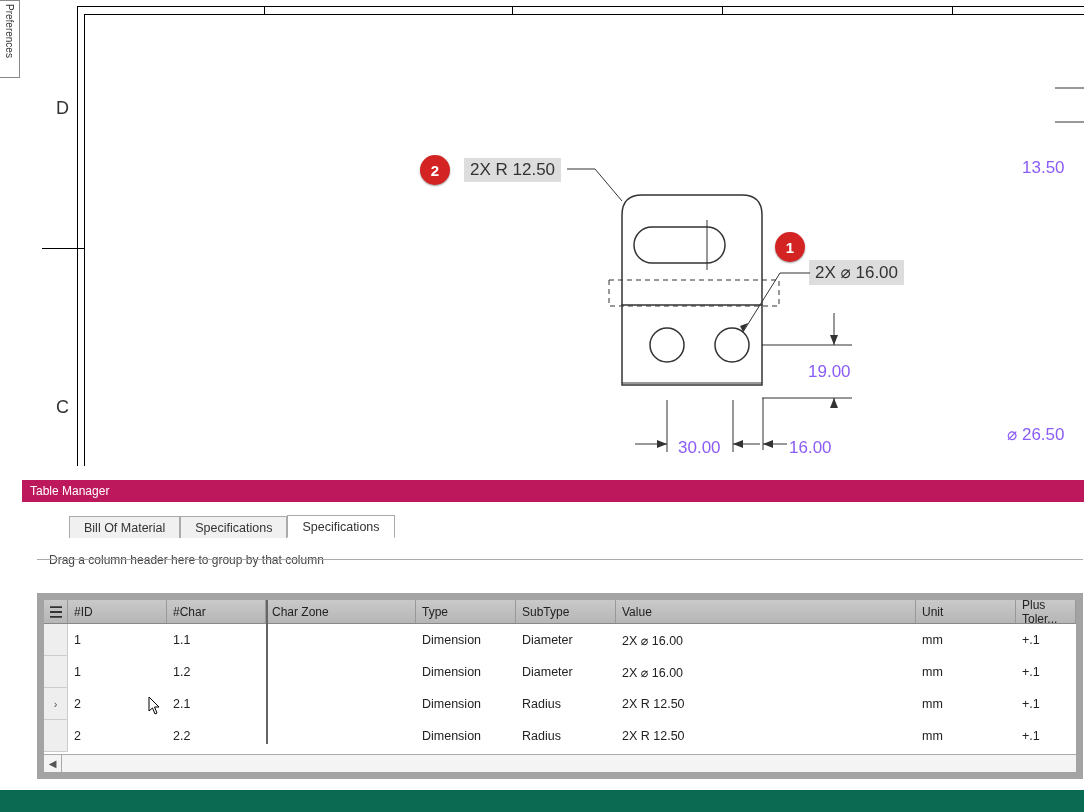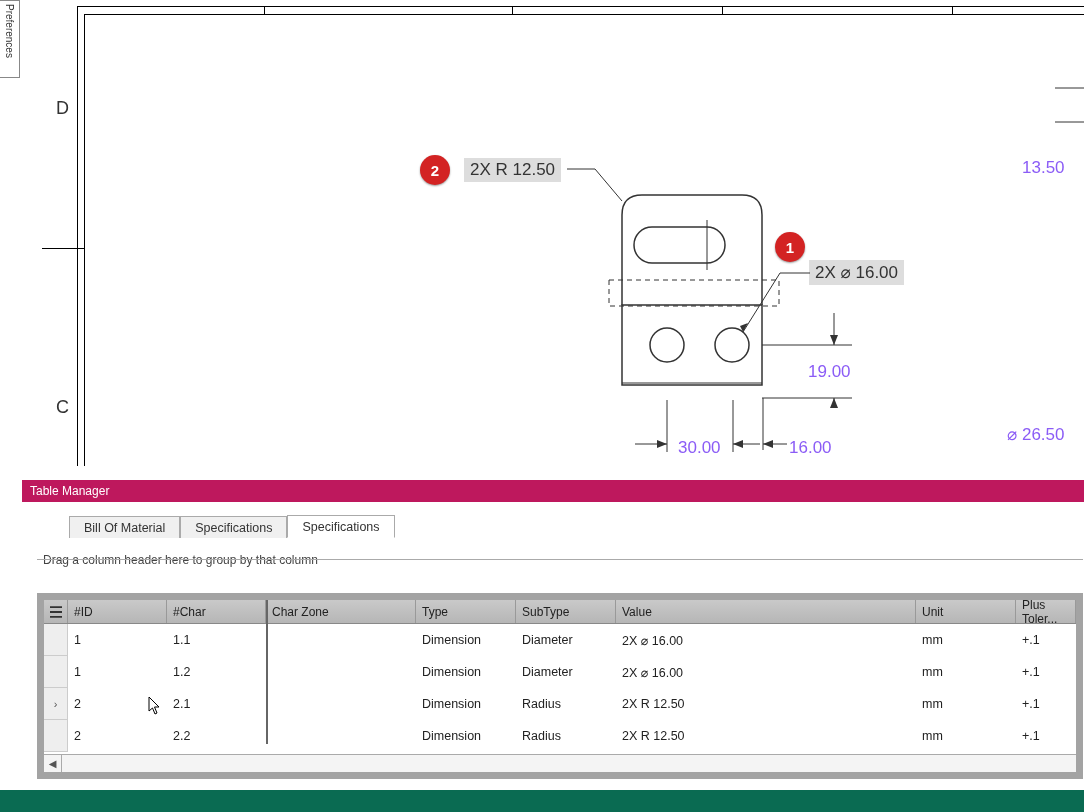--- a/index.html
+++ b/index.html
@@ -33,21 +33,21 @@
   .part-svg{position:absolute;left:580px;top:185px;}
 
   
   .tm-panel{position:absolute;left:22px;right:0;top:480px;bottom:22px;background:#fff;}
   .tm-title{height:22px;background:#be185d;color:#fff;font-size:12px;padding:4px 8px;}
   .tm-body{position:absolute;left:0;right:0;top:22px;bottom:0;border:1px solid #fff;padding:10px 0 0 14px;}
   .tabs{display:flex;align-items:flex-end;gap:0;height:24px;position:relative;padding-left:32px;}
   .tab{padding:4px 14px 3px;font-size:12.5px;border:1px solid #aaa;border-bottom:none;background:#f0f0f0;color:#333;position:relative;top:1px;cursor:pointer;}
   .tab.active{background:#fff;border-bottom:1px solid #fff;z-index:2;}
   .tabstrip-line{position:absolute;left:14px;right:0;top:56px;height:0;border-top:1px solid #aaa;}
-  .group-hint{font-size:12px;color:#444;margin:16px 0 12px 6px;}
+  .group-hint{font-size:12px;color:#444;margin:16px 0 12px 12px;}
 
   .grid{position:absolute;left:14px;right:0;top:90px;bottom:10px;border:7px solid #a3a3a3;overflow:hidden;}
   .grid-head{display:flex;height:24px;background:linear-gradient(#c9c9c9,#b6b6b6);font-size:12px;color:#222;border-bottom:1px solid #888;}
   .grid-head .hcell{border-right:1px solid #999;padding:4px 6px;display:flex;align-items:center;}
   .hamburger{width:24px;display:flex;align-items:center;justify-content:center;border-right:1px solid #999;cursor:pointer;}
   .hamburger svg{width:12px;height:12px;}
   .grid-rows{}
   .grow{display:flex;height:32px;font-size:12.5px;color:#222;align-items:center;}
   .gcell{padding:0 6px;display:flex;align-items:center;height:100%;}
   .row-handle{width:24px;height:100%;border-right:1px solid #ccc;border-bottom:1px solid #ccc;background:#eee;display:flex;align-items:center;justify-content:center;color:#555;font-size:11px;}

